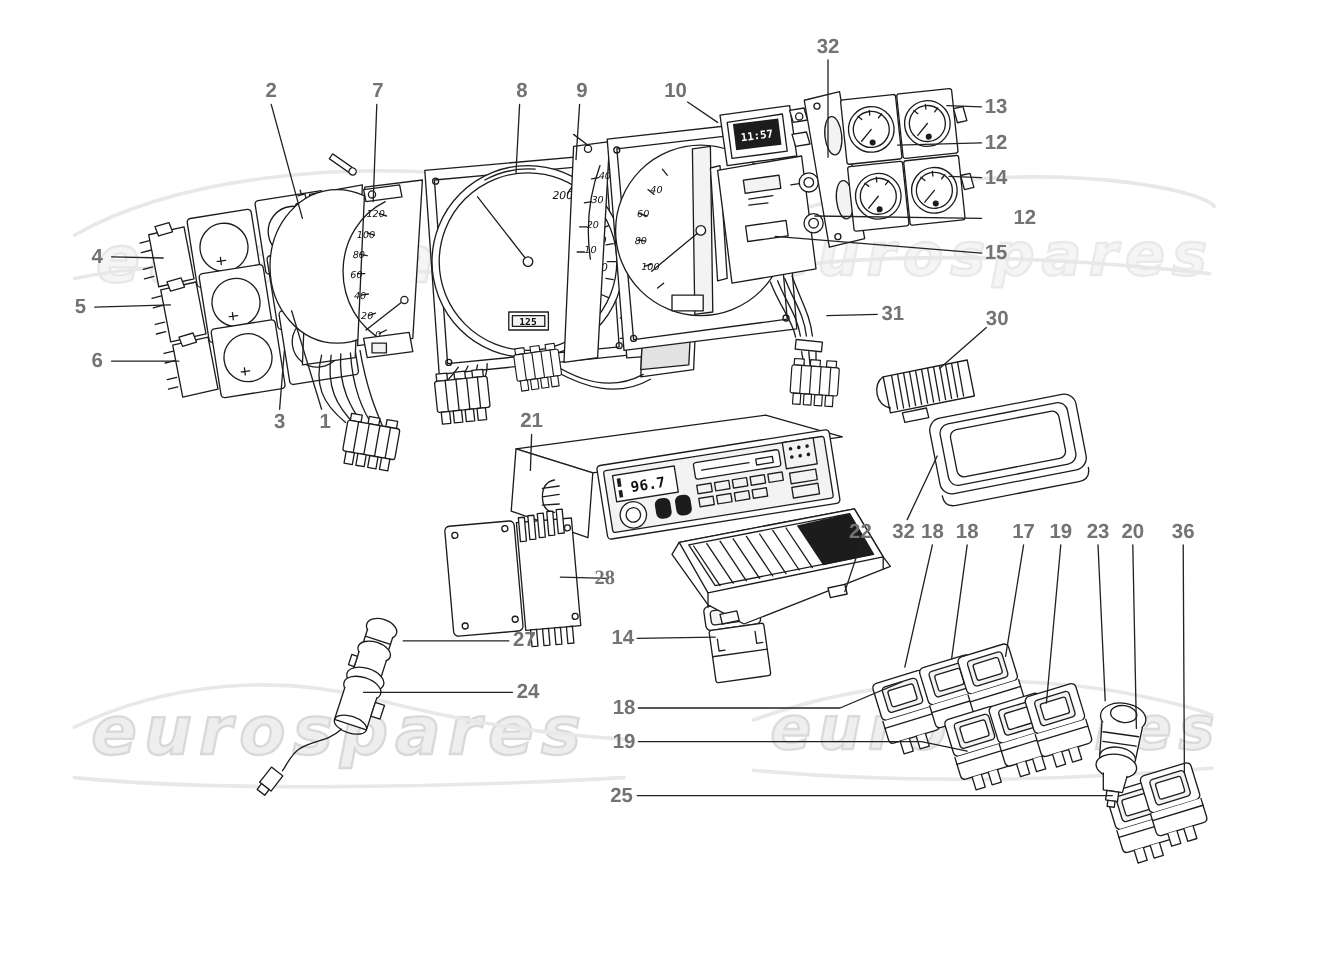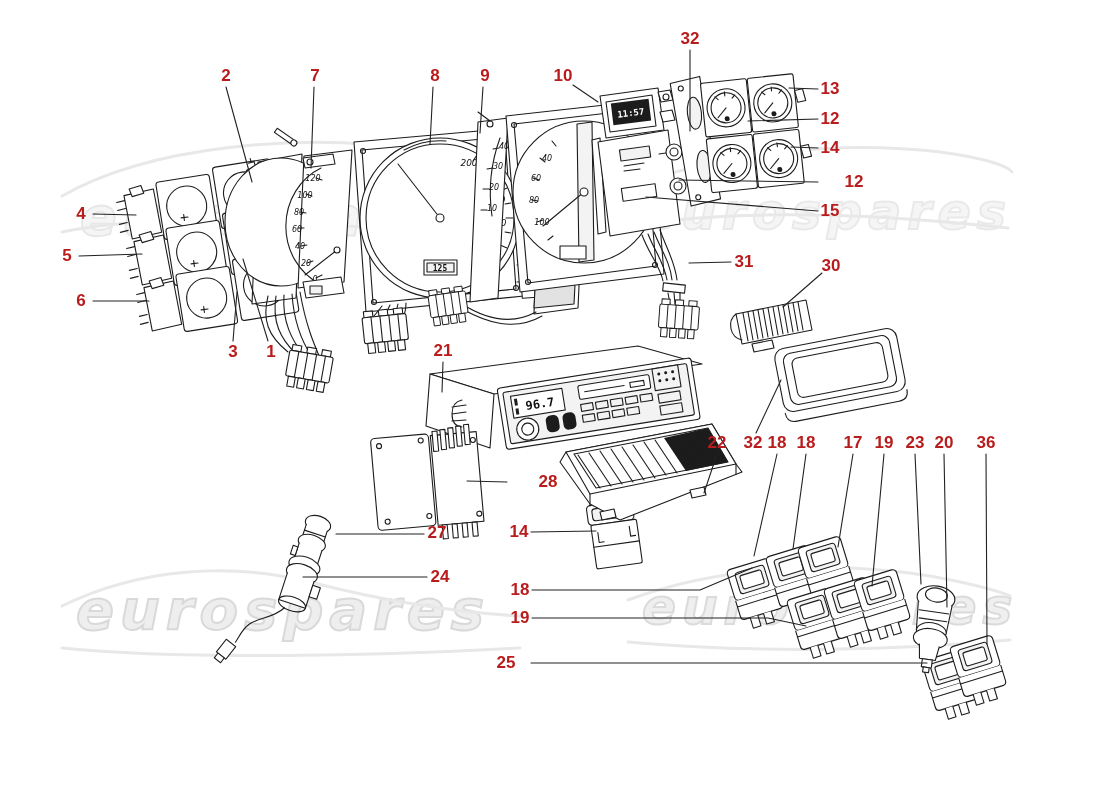--- a/index.html
+++ b/index.html
@@ -4,21 +4,21 @@
 <style>
   html,body{margin:0;padding:0;background:#fff;}
   #stage{position:relative;width:1100px;height:800px;background:#ffffff;overflow:hidden;
          font-family:"Liberation Sans",sans-serif;}
   .wm{position:absolute;font-family:"DejaVu Sans",sans-serif;font-style:italic;font-weight:bold;
       color:#ededed;-webkit-text-stroke:2px #d5d5d5;letter-spacing:6px;white-space:nowrap;
       z-index:1;user-select:none;line-height:1;}
   #art{position:absolute;left:0;top:0;z-index:2;}
   #callout-layer{position:absolute;left:0;top:0;width:1100px;height:800px;z-index:3;}
   .callout{position:absolute;transform:translate(-50%,-50%);font:700 17px "Liberation Sans",sans-serif;
-           color:#b91c1c;text-align:center;}
+           color:#737373;text-align:center;}
   svg path,svg rect,svg circle,svg ellipse,svg line,svg polyline{stroke:#1c1c1c;stroke-width:1.1;
        fill:none;stroke-linejoin:round;stroke-linecap:round;}
   .f{fill:#ffffff}.fl{fill:#f3f3f3}.fg{fill:#e2e2e2}
   .fd{fill:#1c1c1c;stroke:none}
   .swoosh{stroke:#e8e8e8;stroke-width:3;}
   .leader{stroke:#222;stroke-width:1.1;fill:none;}
   text{stroke:none;fill:#111;}
   .tk{font:italic 8px "DejaVu Sans",sans-serif;text-anchor:middle;}
   .tk9{font:italic 9px "DejaVu Sans",sans-serif;text-anchor:middle;}
   .odo{font:700 8px "DejaVu Sans Mono",monospace;text-anchor:middle;}
@@ -440,27 +440,27 @@
       <div class="callout" style="left: 830px; top: 182px; margin-left: 24px;">12</div>
       <div class="callout" style="left: 830px; top: 211px;">15</div>
       <div class="callout" style="left: 81px; top: 214px;">4</div>
       <div class="callout" style="left: 67px; top: 256px;">5</div>
       <div class="callout" style="left: 81px; top: 301px;">6</div>
       <div class="callout" style="left: 233px; top: 352px;">3</div>
       <div class="callout" style="left: 271px; top: 352px;">1</div>
       <div class="callout" style="left: 443px; top: 351px;">21</div>
       <div class="callout" style="left: 744px; top: 262px;">31</div>
       <div class="callout" style="left: 831px; top: 266px;">30</div>
-      <div class="callout" style="left: 548px; top: 482px;">28</div>
+      <div class="callout" style="left: 504px; top: 482px; font-family: Liberation Serif, serif;">28</div>
       <div class="callout" style="left: 437px; top: 533px;">27</div>
       <div class="callout" style="left: 440px; top: 577px;">24</div>
       <div class="callout" style="left: 519px; top: 532px;">14</div>
       <div class="callout" style="left: 520px; top: 590px;">18</div>
       <div class="callout" style="left: 520px; top: 618px;">19</div>
-      <div class="callout" style="left: 506px; top: 663px;">25</div>
+      <div class="callout" style="left: 518px; top: 663px;">25</div>
       <div class="callout" style="left: 717px; top: 443px;">22</div>
       <div class="callout" style="left: 753px; top: 443px;">32</div>
       <div class="callout" style="left: 777px; top: 443px;">18</div>
       <div class="callout" style="left: 806px; top: 443px;">18</div>
       <div class="callout" style="left: 853px; top: 443px;">17</div>
       <div class="callout" style="left: 884px; top: 443px;">19</div>
       <div class="callout" style="left: 915px; top: 443px;">23</div>
       <div class="callout" style="left: 944px; top: 443px;">20</div>
       <div class="callout" style="left: 986px; top: 443px;">36</div>
     </div>

